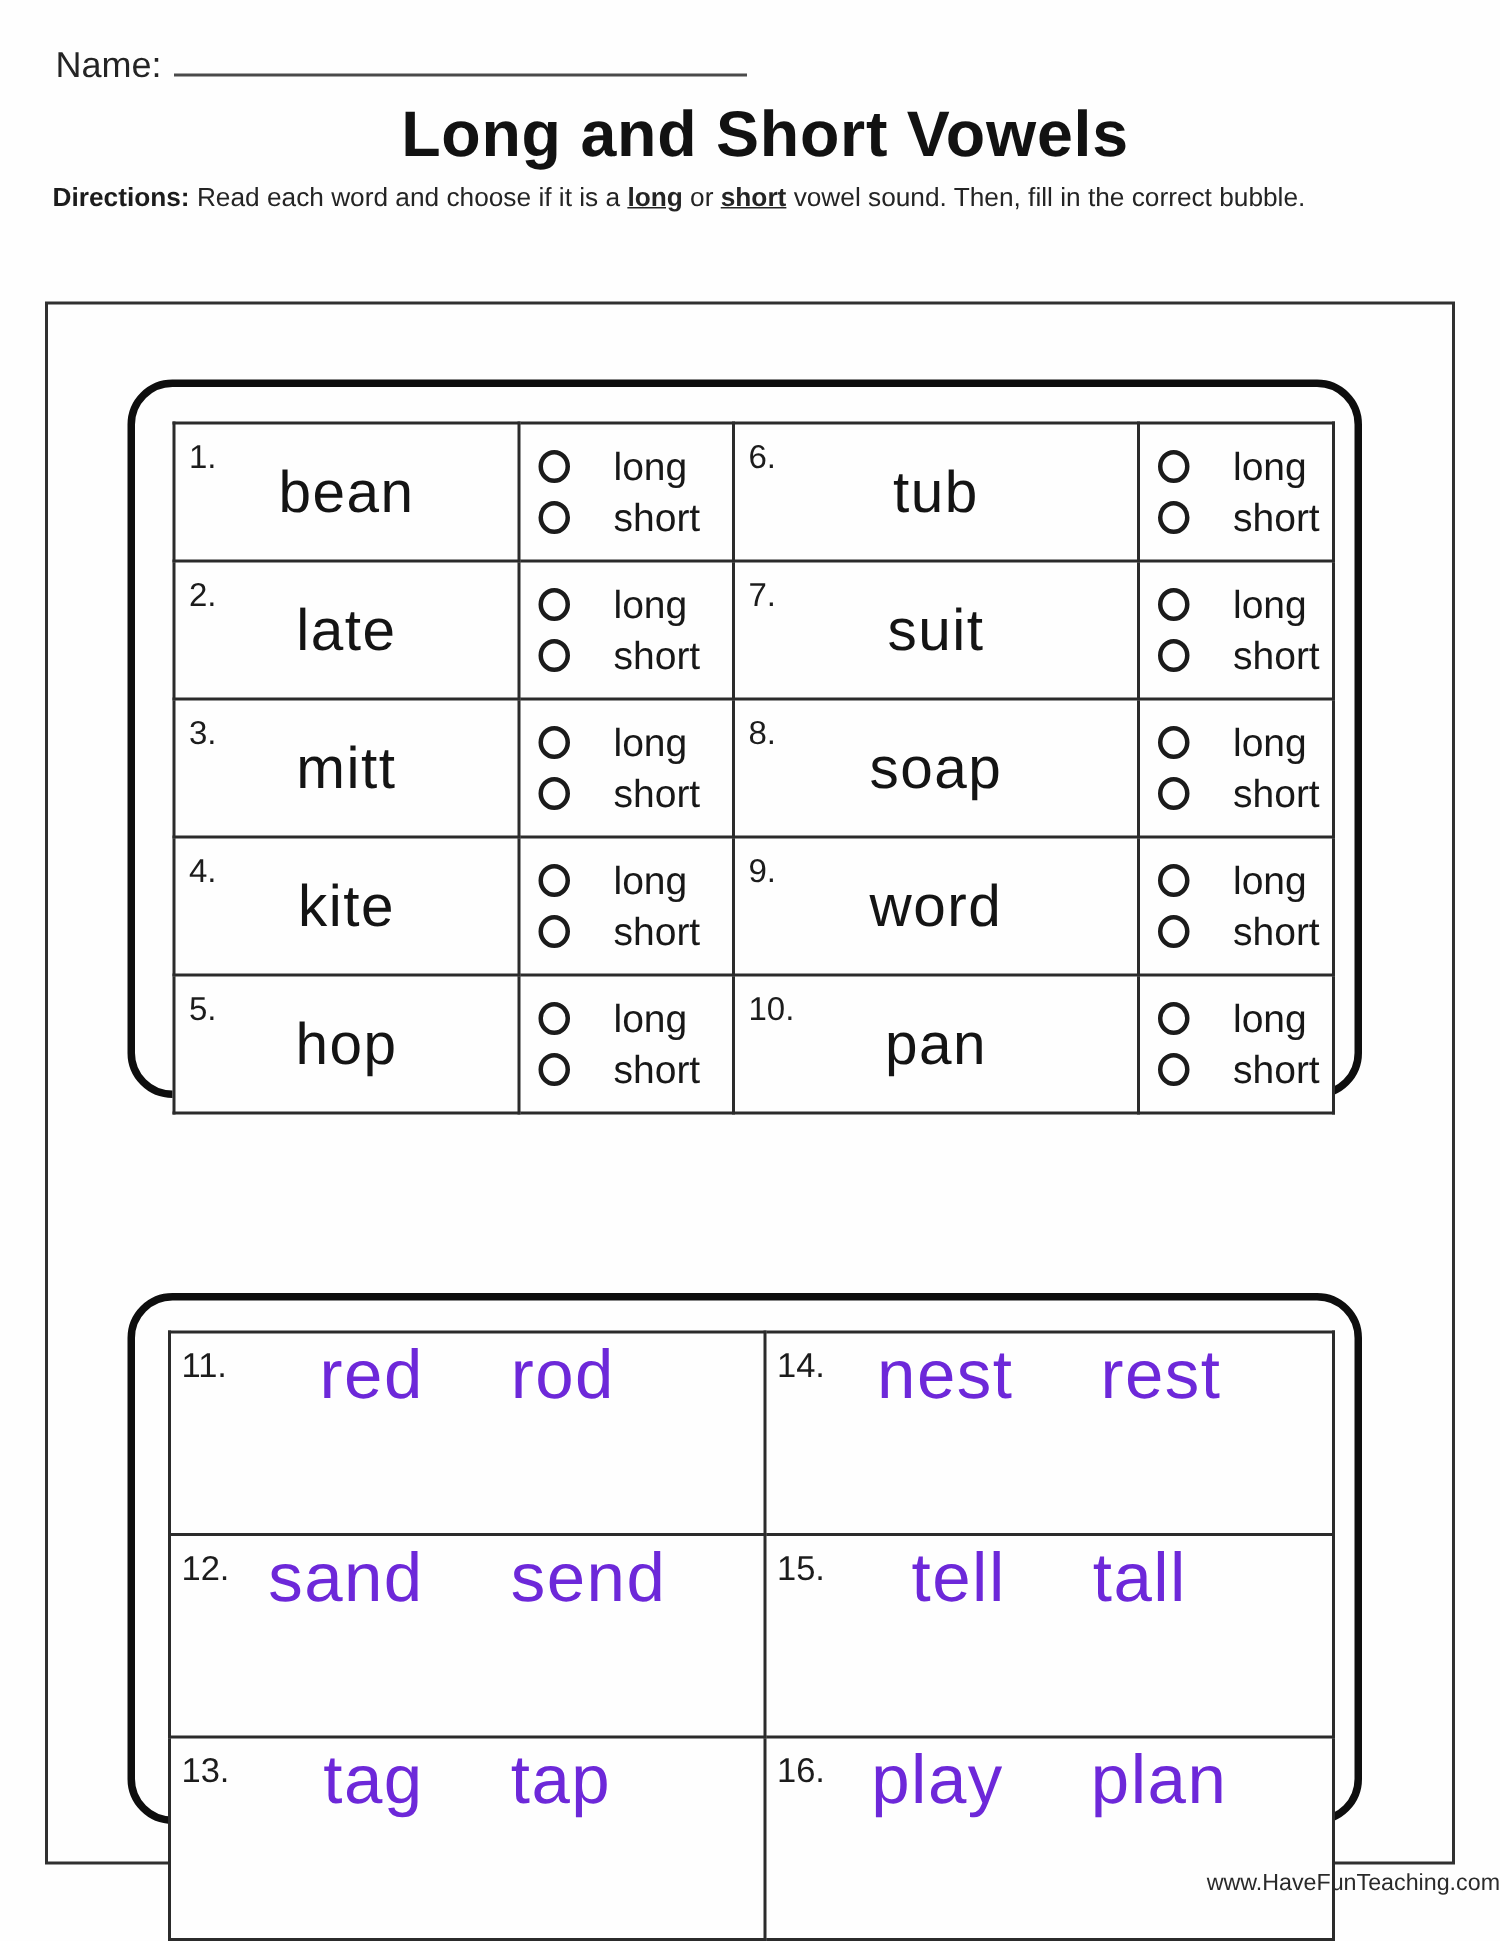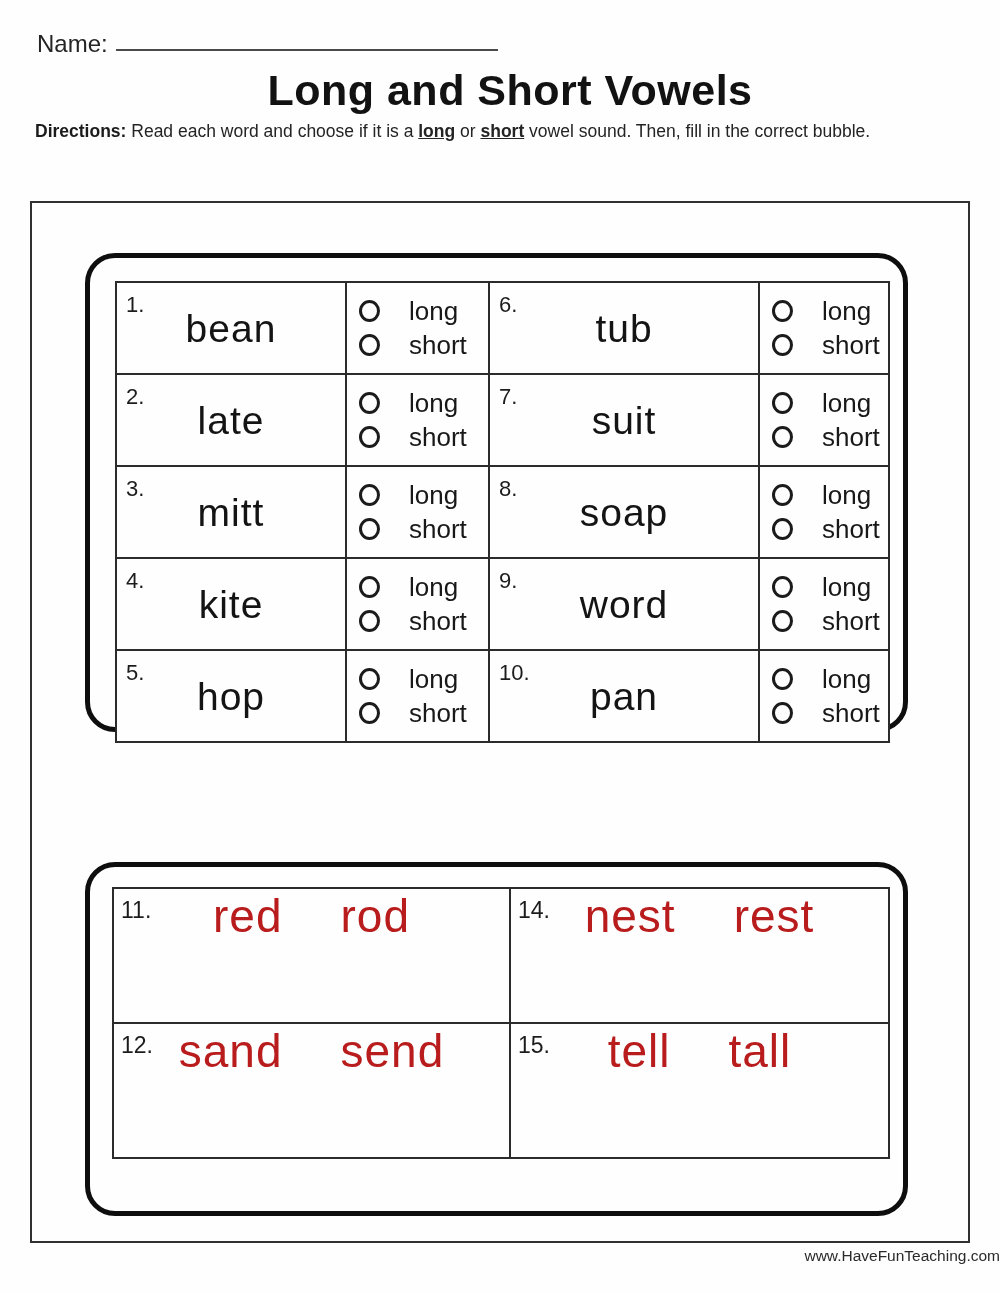--- a/index.html
+++ b/index.html
@@ -50,21 +50,21 @@
 
   .bubble-cell { vertical-align:middle; }
   .opts { display:flex; flex-direction:column; justify-content:center; gap:12px; padding-left:12px; }
   .opt { display:flex; align-items:center; height:22px; }
   .bubble { display:inline-block; width:15px; height:16px; border:3px solid #1b1b1b; border-radius:50%; background:#fefefe; }
   .opt-label { margin-left:29px; font-size:26px; color:#181818; }
 
   .pair-cell { position:relative; }
   .p-num { position:absolute; top:8px; left:7px; font-size:23px; color:#1c1c1c; }
   .pair-words { display:flex; align-items:flex-start; justify-content:center; gap:58px; height:100%;
-    font-size:46px; letter-spacing:1px; color:#b91c1c; padding-bottom:18px; }
+    font-size:46px; letter-spacing:1px; color:#6d28d9; padding-bottom:18px; }
 
   .footer-url { position:absolute; left:0; top:1247px; width:100%; text-align:right;
     font-size:15.5px; color:#2a2a2a; }
 </style>
 </head>
 <body>
 
 <div class="page">
 
   <span class="name-label">Name:</span>
@@ -293,18 +293,34 @@
           </div>
         </td>
         <td class="pair-cell">
           <span class="p-num">15.</span>
           <div class="pair-words">
             <span>tell</span>
             <span>tall</span>
           </div>
         </td>
       </tr>
+      <tr>
+        <td class="pair-cell">
+          <span class="p-num">13.</span>
+          <div class="pair-words">
+            <span>tag</span>
+            <span>tap</span>
+          </div>
+        </td>
+        <td class="pair-cell">
+          <span class="p-num">16.</span>
+          <div class="pair-words">
+            <span>play</span>
+            <span>plan</span>
+          </div>
+        </td>
+      </tr>
     </tbody>
   </table>
 
   <div class="footer-url">www.HaveFunTeaching.com</div>
 
 </div>
 
 </body></html>

